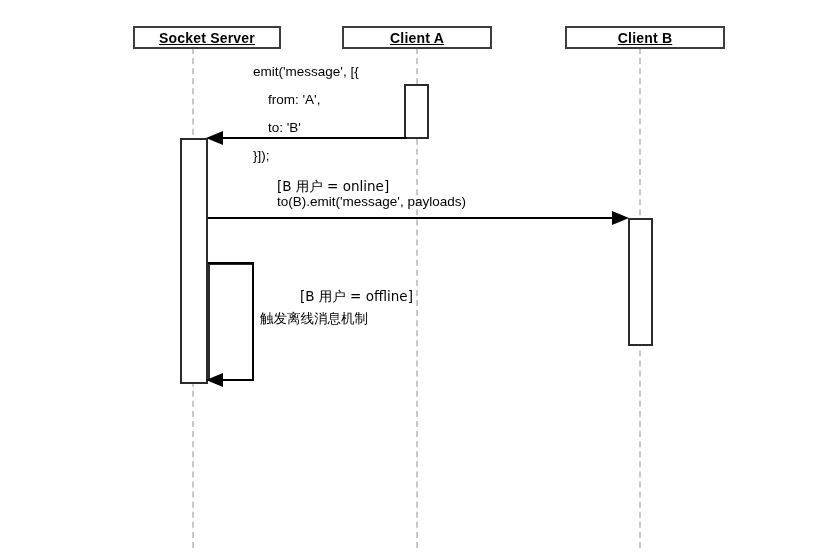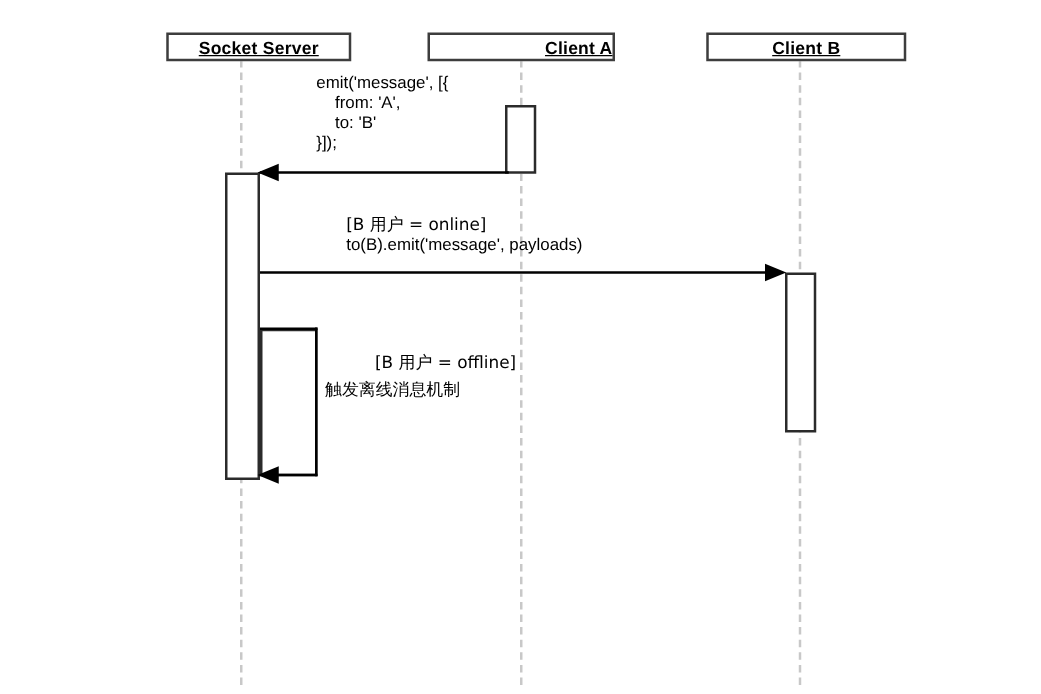--- a/index.html
+++ b/index.html
@@ -80,40 +80,40 @@
     position: absolute;
     background: #000000;
   }
 
   
   .msg-label {
     position: absolute;
     font-size: 13.5px;
     color: #000000;
     white-space: pre;
-    line-height: 16px;
+    line-height: 28px;
   }
   .msg-label.cjk {
     font-family: "DejaVu Sans", "Liberation Sans", sans-serif;
   }
 </style>
 </head>
 <body>
 
 <div id="canvas">
 
   <div class="lifeline" style="left:192px; top:48px; height:500px;"></div>
   <div class="lifeline" style="left:416px; top:48px; height:500px;"></div>
   <div class="lifeline" style="left:639px; top:48px; height:500px;"></div>
 
   <div class="participant-box" style="left:119px; top:26px; width:148px;margin-left:14px;">
     <span class="participant-label">Socket Server</span>
   </div>
 
-  <div class="participant-box" style="left:342px; top:26px; width:150px;justify-content:flex-end;">
+  <div class="participant-box" style="left:342px; top:26px; width:150px;">
     <span class="participant-label">Client A</span>
   </div>
 
   <div class="participant-box" style="left:565px; top:26px; width:160px;">
     <span class="participant-label">Client B</span>
   </div>
 
   <div class="activation" style="left:404px; top:84px; width:25px; height:55px;"></div>
 
   <div class="activation" style="left:180px; top:138px; width:28px; height:246px;"></div>

